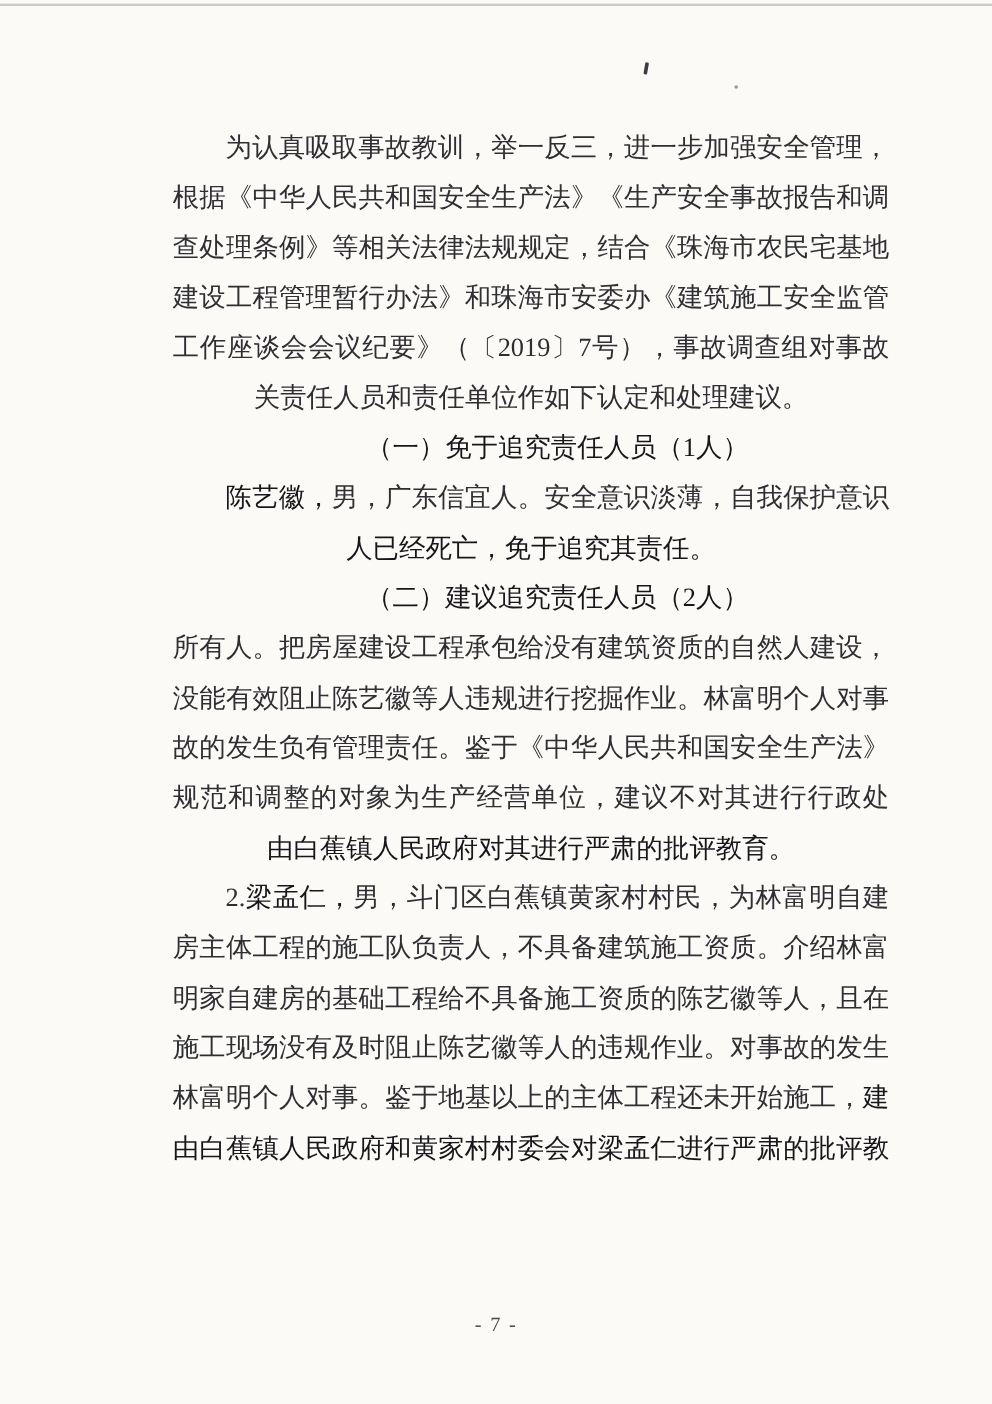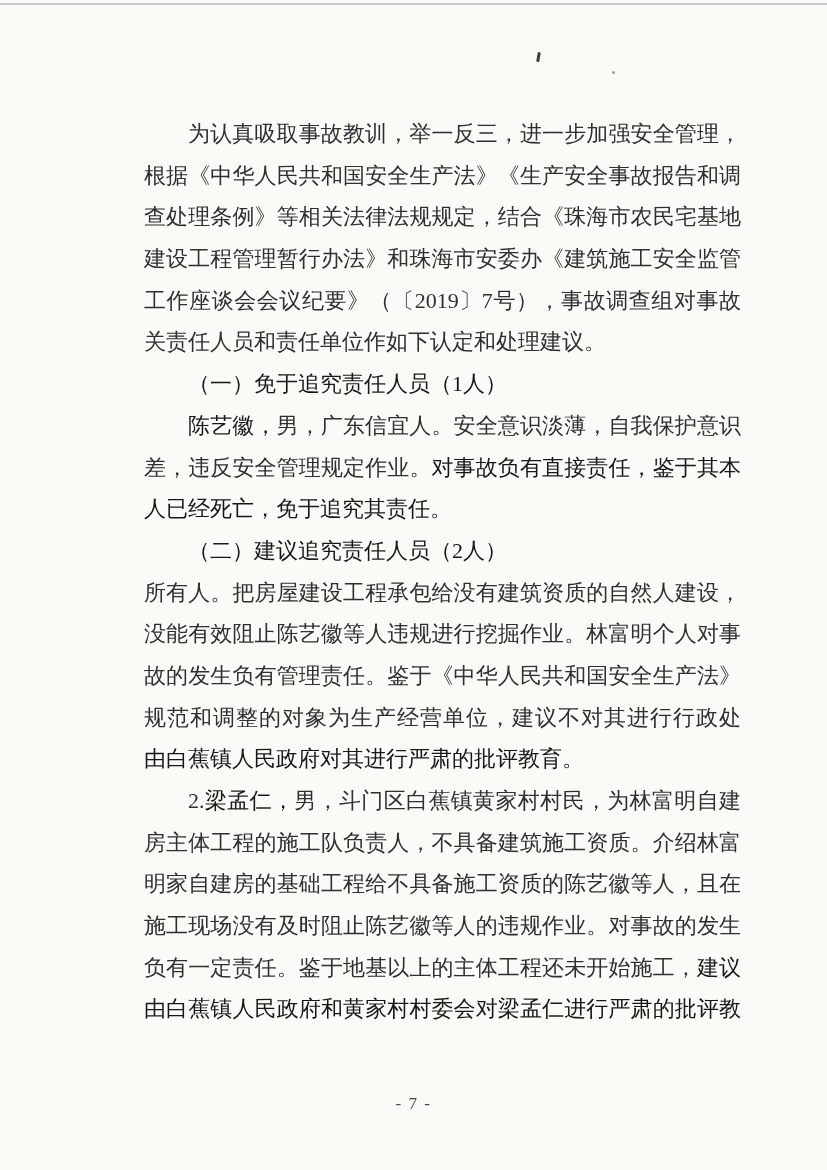--- a/index.html
+++ b/index.html
@@ -21,25 +21,25 @@
   }
   .artifact-mark{
     position:absolute;left:537px;top:52px;width:3px;height:10px;
     background:#3c3c42;border-radius:1px;transform:rotate(10deg);
   }
   .artifact-speck{
     position:absolute;left:612px;top:71px;width:3px;height:3px;
     background:#9a9a96;border-radius:50%;
   }
   .text-block{
-    position:absolute;left:144px;top:113px;width:597px;
+    position:absolute;left:144px;top:102px;width:597px;
   }
   .ln{
     height:41.7px;line-height:41.7px;font-size:22px;color:var(--ink);
-    overflow:hidden;text-align:left;
+    overflow:hidden;text-align:center;
   }
   .fill{
     text-align:justify;
     text-align-last:justify;
   }
   .ind{text-indent:44px;}
   .b,.hd{font-weight:normal;color:var(--inkb);}
   .footer{
     position:absolute;left:0;top:1090px;width:827px;height:28px;
     line-height:28px;text-align:center;font-size:17px;
@@ -58,33 +58,32 @@
   <div class="ln fill ind"><span>为认真吸取事故教训，举一反三，进一步加强安全管理，</span></div>
   <div class="ln fill"><span>根据《中华人民共和国安全生产法》《生产安全事故报告和调</span></div>
   <div class="ln fill"><span>查处理条例》等相关法律法规规定，结合《珠海市农民宅基地</span></div>
   <div class="ln fill"><span>建设工程管理暂行办法》和珠海市安委办《建筑施工安全监管</span></div>
   <div class="ln fill"><span>工作座谈会会议纪要》（〔2019〕7号），事故调查组对事故相</span></div>
   <div class="ln"><span>关责任人员和责任单位作如下认定和处理建议。</span></div>
 
   <div class="ln ind"><span class="hd">（一）免于追究责任人员（1人）</span></div>
 
   <div class="ln fill ind"><span class="b">陈艺徽，</span><span>男，广东信宜人。安全意识淡薄，自我保护意识</span></div>
-  <div class="ln fill"><span>差，违反安全管理规定作业。</span><span class="b">对事故负有直接责任，鉴于其本</span></div>
   <div class="ln"><span class="b">人已经死亡，免于追究其责任。</span></div>
 
   <div class="ln ind"><span class="hd">（二）建议追究责任人员（2人）</span></div>
 
   <div class="ln fill"><span>所有人。把房屋建设工程承包给没有建筑资质的自然人建设，</span></div>
   <div class="ln fill"><span>没能有效阻止陈艺徽等人违规进行挖掘作业。林富明个人对事</span></div>
   <div class="ln fill"><span>故的发生负有管理责任。鉴于《中华人民共和国安全生产法》</span></div>
   <div class="ln fill"><span>规范和调整的对象为生产经营单位，建议不对其进行行政处罚，</span></div>
   <div class="ln"><span class="b">由白蕉镇人民政府对其进行严肃的批评教育。</span></div>
 
   <div class="ln fill ind"><span>2.</span><span class="b">梁孟仁，</span><span>男，斗门区白蕉镇黄家村村民，为林富明自建</span></div>
   <div class="ln fill"><span>房主体工程的施工队负责人，不具备建筑施工资质。介绍林富</span></div>
   <div class="ln fill"><span>明家自建房的基础工程给不具备施工资质的陈艺徽等人，且在</span></div>
   <div class="ln fill"><span>施工现场没有及时阻止陈艺徽等人的违规作业。对事故的发生</span></div>
-  <div class="ln fill"><span>负有一定责任。鉴于地基以上的主体工程还未开始施工，</span><span class="b">建议</span></div>
+  <div class="ln fill"><span>林富明个人对事。鉴于地基以上的主体工程还未开始施工，</span><span class="b">建议</span></div>
   <div class="ln fill"><span class="b">由白蕉镇人民政府和黄家村村委会对梁孟仁进行严肃的批评教</span></div>
 
 </div>
 
 <div class="footer">- 7 -</div>
 
 </body></html>

